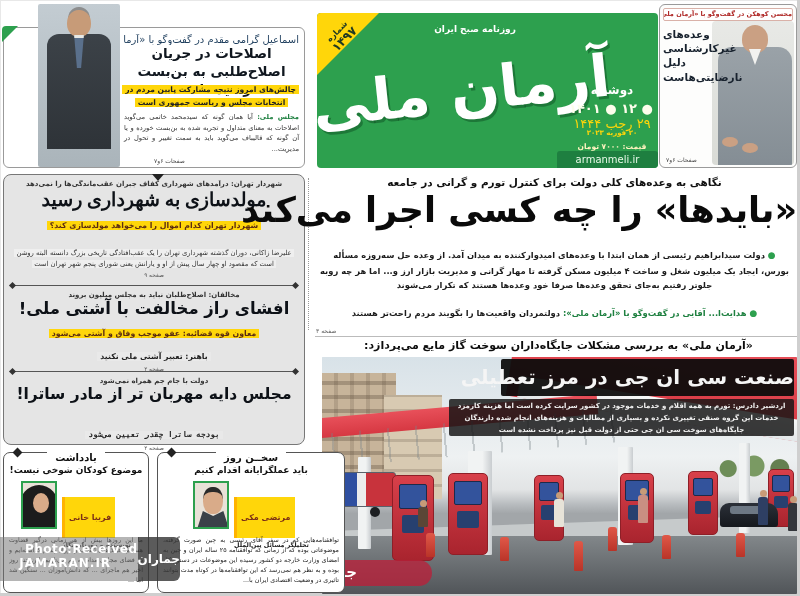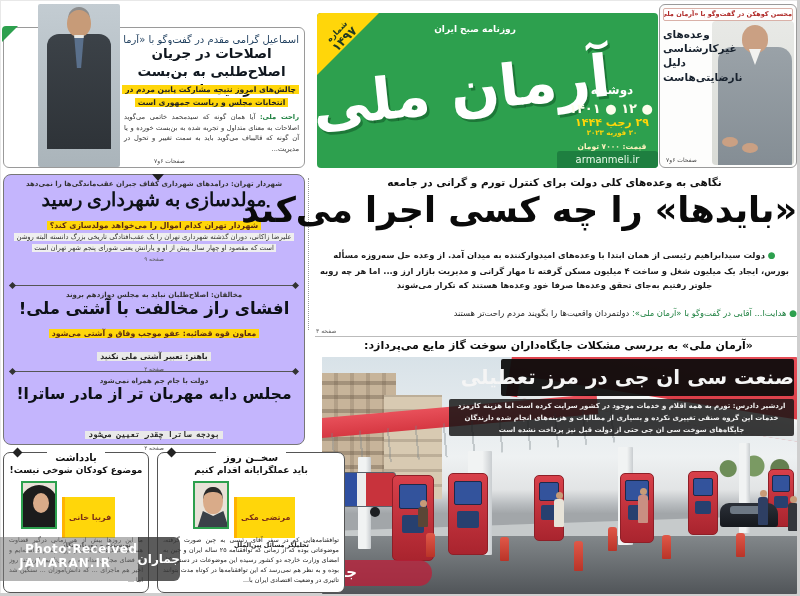--- a/index.html
+++ b/index.html
@@ -27,21 +27,21 @@
   #masthead { left:317px; top:13px; width:341px; height:155px; background:#2da04e; border-radius:4px; overflow:hidden; }
   #issue-tri { position:absolute; left:0; top:0; width:62px; height:62px; background:#ffd60a; clip-path:polygon(0 0,100% 0,0 100%); }
   #issue-txt { position:absolute; left:2px; top:12px; width:46px; transform:rotate(-45deg); text-align:center; color:#203a22; line-height:1.15; }
   #issue-txt .lbl { font-size:8px; font-weight:bold; display:block; }
   #issue-txt .num { font-size:12px; font-weight:bold; display:block; }
   #masthead-tagline { position:absolute; top:11px; left:98px; width:120px; text-align:center; color:#fff; font-size:9px; font-weight:bold; letter-spacing:1px; white-space:nowrap; }
   #masthead-title { position:absolute; left:-6px; top:18px; width:300px; height:120px; color:#fff; font-size:58px; font-weight:bold; white-space:nowrap; text-align:center; line-height:120px; transform:rotate(-6deg); letter-spacing:-3px; text-shadow:2px 3px 0 rgba(10,70,30,.45); }
   .mh-dates { position:absolute; left:252px; width:86px; color:#fff; text-align:center; white-space:nowrap; }
   #mh-weekday { top:70px; font-size:12px; font-weight:bold; }
   #mh-datefa  { top:88px; font-size:13px; font-weight:bold; color:#fdfdec; }
-  #mh-hijri   { top:103px; font-size:11px; color:#ffd60a; font-weight:bold; }
+  #mh-hijri   { top:103px; font-size:13px; color:#ffd60a; font-weight:normal; }
   #mh-greg    { top:116px; font-size:7px; color:#ffd60a; font-weight:bold; }
   #mh-price   { top:129px; font-size:7.5px; color:#fff3c0; font-weight:bold; }
   #mh-site { position:absolute; left:240px; bottom:0; width:101px; height:17px; background:#1e7f40; color:#eafbe9; font-size:10px; line-height:17px; text-align:center; border-radius:3px 3px 0 0; }
 
   
   #box-gerami { left:3px; top:27px; width:302px; height:141px; border:1px solid #9a9a9a; border-radius:6px; background:#fff; }
   #gerami-corner { position:absolute; left:-2px; top:-2px; width:16px; height:16px; background:#2da04e; clip-path:polygon(0 0,100% 0,0 100%); border-radius:4px 0 0 0; }
   #gerami-photo { position:absolute; left:34px; top:-24px; width:82px; height:163px; background:linear-gradient(180deg,#c3ccd2,#aab4ba); overflow:hidden; border-radius:2px; }
   .g-man { position:absolute; left:9px; top:30px; width:64px; height:115px; background:linear-gradient(180deg,#3c4248,#2e3338); border-radius:12px 12px 0 0; }
   .g-man::before { content:""; position:absolute; left:20px; top:-24px; width:24px; height:27px; background:#c79b78; border-radius:48%; box-shadow:0 -4px 0 -1px #8d8d8d; }
@@ -49,21 +49,21 @@
   .g-col { position:absolute; left:120px; right:5px; }
   #gerami-kicker { top:6px; font-size:10px; font-weight:normal; color:#1f3f5e; text-align:center; white-space:nowrap; overflow:hidden; }
   #gerami-headline { top:16px; font-size:13.5px; font-weight:bold; color:#10171f; text-align:center; line-height:1.35; }
   #gerami-highlight { top:56px; font-size:7.6px; font-weight:bold; color:#222; text-align:center; line-height:1.65; }
   #gerami-highlight span { background:#ffd60a; padding:0 3px; box-decoration-break:clone; -webkit-box-decoration-break:clone; }
   #gerami-body { top:84px; font-size:6.7px; color:#333; text-align:justify; line-height:1.6; }
   #gerami-body .lead { color:#1e8040; font-weight:bold; }
   #gerami-pageref { position:absolute; bottom:3px; left:150px; font-size:6px; color:#444; }
 
   
-  #left-col { left:3px; top:174px; width:302px; height:271px; border:1px solid #777; border-radius:8px; background:#c4b5fd; }
+  #left-col { left:3px; top:174px; width:302px; height:271px; border:1px solid #777; border-radius:8px; background:#e5e5e5; }
   #left-col::before { content:""; position:absolute; top:-1px; left:148px; border-left:6px solid transparent; border-right:6px solid transparent; border-top:7px solid #222; }
   .story { position:absolute; left:6px; right:6px; text-align:center; }
   .kicker-sm { font-size:7px; font-weight:bold; color:#333; white-space:nowrap; overflow:hidden; }
   .hl-yellow span { background:#ffd60a; padding:0 3px; font-size:7.8px; font-weight:bold; color:#5b2c12; }
   .hl-gray span { background:#e9e9e9; padding:0 3px; font-size:7.8px; font-weight:bold; color:#222; }
   .body-gray { font-size:6.8px; color:#333; line-height:1.6; text-align:center; }
   .body-gray span { background:#efefef; padding:0 2px; box-decoration-break:clone; -webkit-box-decoration-break:clone; }
   .pageref { font-size:5.8px; color:#555; }
   .sep { position:absolute; left:8px; right:8px; border-top:1px solid #555; }
   .sep::before,.sep::after { content:""; position:absolute; top:-3px; width:5px; height:5px; background:#333; transform:rotate(45deg); }
@@ -71,21 +71,21 @@
   #ls1-headline { font-size:19px; font-weight:bold; color:#0d1117;font-family:Liberation Serif, serif; }
   #ls2-headline { font-size:16.5px; font-weight:bold; color:#0d1117; }
   #ls3-headline { font-size:15.5px; font-weight:bold; color:#0d1117; }
 
   
   #main-story { left:312px; top:172px; width:485px; height:164px; }
   #vsep { left:308px; top:178px; height:152px; border-left:1px dotted #999; }
   #main-kicker { position:absolute; top:4px; left:0; right:0; text-align:center; font-size:10.5px; font-weight:bold; color:#101010; }
   #main-headline { position:absolute; top:18px; left:0; right:0; text-align:center; font-size:35px; font-weight:bold; color:#0a0a0a; letter-spacing:-1px; white-space:nowrap; }
   #main-b1 { position:absolute; top:76px; left:6px; right:6px; font-size:8.4px; font-weight:bold; color:#1c1c1c; line-height:1.75; text-align:center; }
-  #main-b2 { position:absolute; top:136px; left:6px; right:0; font-size:8.4px; font-weight:normal; color:#1c1c1c; }
+  #main-b2 { position:absolute; top:136px; left:6px; right:6px; font-size:8.4px; font-weight:bold; color:#1c1c1c; text-align:center; }
   .grn-dot { color:#2da04e; font-size:9px; }
   .grn-lead { color:#1e8040; }
   #main-pageref { position:absolute; bottom:2px; left:4px; font-size:6px; color:#555; }
   #hline { left:315px; top:336px; width:482px; border-top:1px solid #bbb; }
 
   
   #cng-kicker { left:322px; top:339px; width:473px; text-align:center; font-size:11px; font-weight:bold; color:#0d0d0d; }
   #cng-photo { left:322px; top:357px; width:475px; height:237px; overflow:hidden; background:#dfe5e8; border-radius:1px; }
   .sky { position:absolute; inset:0; background:linear-gradient(180deg,#d8e2e8 0%,#eef1f2 42%,#e2e4e5 56%,#b9bdc0 62%,#a2a6a9 66%); }
   .bld1 { position:absolute; left:0; top:16px; width:74px; height:134px; background:#c7b49a;
@@ -178,38 +178,38 @@
 
   <div id="box-gerami" class="abs">
     <div id="gerami-corner"></div>
     <div id="gerami-photo">
       <div class="g-man"></div>
     </div>
     <div id="gerami-kicker" class="abs g-col">اسماعیل گرامی مقدم در گفت‌وگو با «آرمان ملی»:</div>
     <div id="gerami-headline" class="abs g-col">اصلاحات در جریان اصلاح‌طلبی به بن‌بست رسیده است</div>
     <div id="gerami-highlight" class="abs g-col"><span>چالش‌های امروز نتیجه مشارکت پایین مردم در انتخابات مجلس و ریاست جمهوری است</span></div>
     <div id="gerami-body" class="abs g-col">
-      <span class="lead">راحت ملی:</span>
+      <span class="lead">مجلس ملی:</span>
       <span>آیا همان گونه که سیدمحمد خاتمی می‌گوید اصلاحات به معنای متداول و تجربه شده به بن‌بست خورده و یا آن گونه که قالیباف می‌گوید باید به سمت تغییر و تحول در مدیریت...</span>
     </div>
     <div id="gerami-pageref">صفحات ۶و۷</div>
   </div>
 
   <div id="left-col" class="abs">
     <div class="story" style="top:5px;">
       <div class="kicker-sm">شهردار تهران: درآمدهای شهرداری کفاف جبران عقب‌ماندگی‌ها را نمی‌دهد</div>
       <div id="ls1-headline">مولدسازی به شهرداری رسید</div>
       <div class="hl-yellow" style="margin-top:2px;"><span>شهردار تهران کدام اموال را می‌خواهد مولدسازی کند؟</span></div>
-      <div class="body-gray" style="margin-top:0;"><span>علیرضا زاکانی، دوران گذشته شهرداری تهران را یک عقب‌افتادگی تاریخی بزرگ دانسته البته روشن است که مقصود او چهار سال پیش از او و یارانش یعنی شورای پنجم شهر تهران است</span></div>
+      <div class="body-gray" style="margin-top:16px;"><span>علیرضا زاکانی، دوران گذشته شهرداری تهران را یک عقب‌افتادگی تاریخی بزرگ دانسته البته روشن است که مقصود او چهار سال پیش از او و یارانش یعنی شورای پنجم شهر تهران است</span></div>
       <div class="pageref" style="margin-top:2px;">صفحه ۹</div>
     </div>
     <div class="sep" style="top:110px;"></div>
 
     <div class="story" style="top:116px;">
-      <div class="kicker-sm">مخالفان: اصلاح‌طلبان نباید به مجلس دوازدهم بروند</div>
+      <div class="kicker-sm">مخالفان: اصلاح‌طلبان نباید به مجلس میلیون بروند</div>
       <div id="ls2-headline">افشای راز مخالفت با آشتی ملی!</div>
       <div class="hl-yellow" style="margin-top:3px;"><span>معاون قوه قضائیه: عفو موجب وفاق و آشتی می‌شود</span></div>
       <div class="hl-gray" style="margin-top:4px;"><span>باهنر: تعبیر آشتی ملی نکنید</span></div>
       <div class="pageref" style="margin-top:3px;">صفحه ۲</div>
     </div>
     <div class="sep" style="top:196px;"></div>
 
     <div class="story" style="top:202px;">
       <div class="kicker-sm">دولت با جام جم همراه نمی‌شود</div>
       <div id="ls3-headline">مجلس دایه مهربان تر از مادر ساترا!</div>

